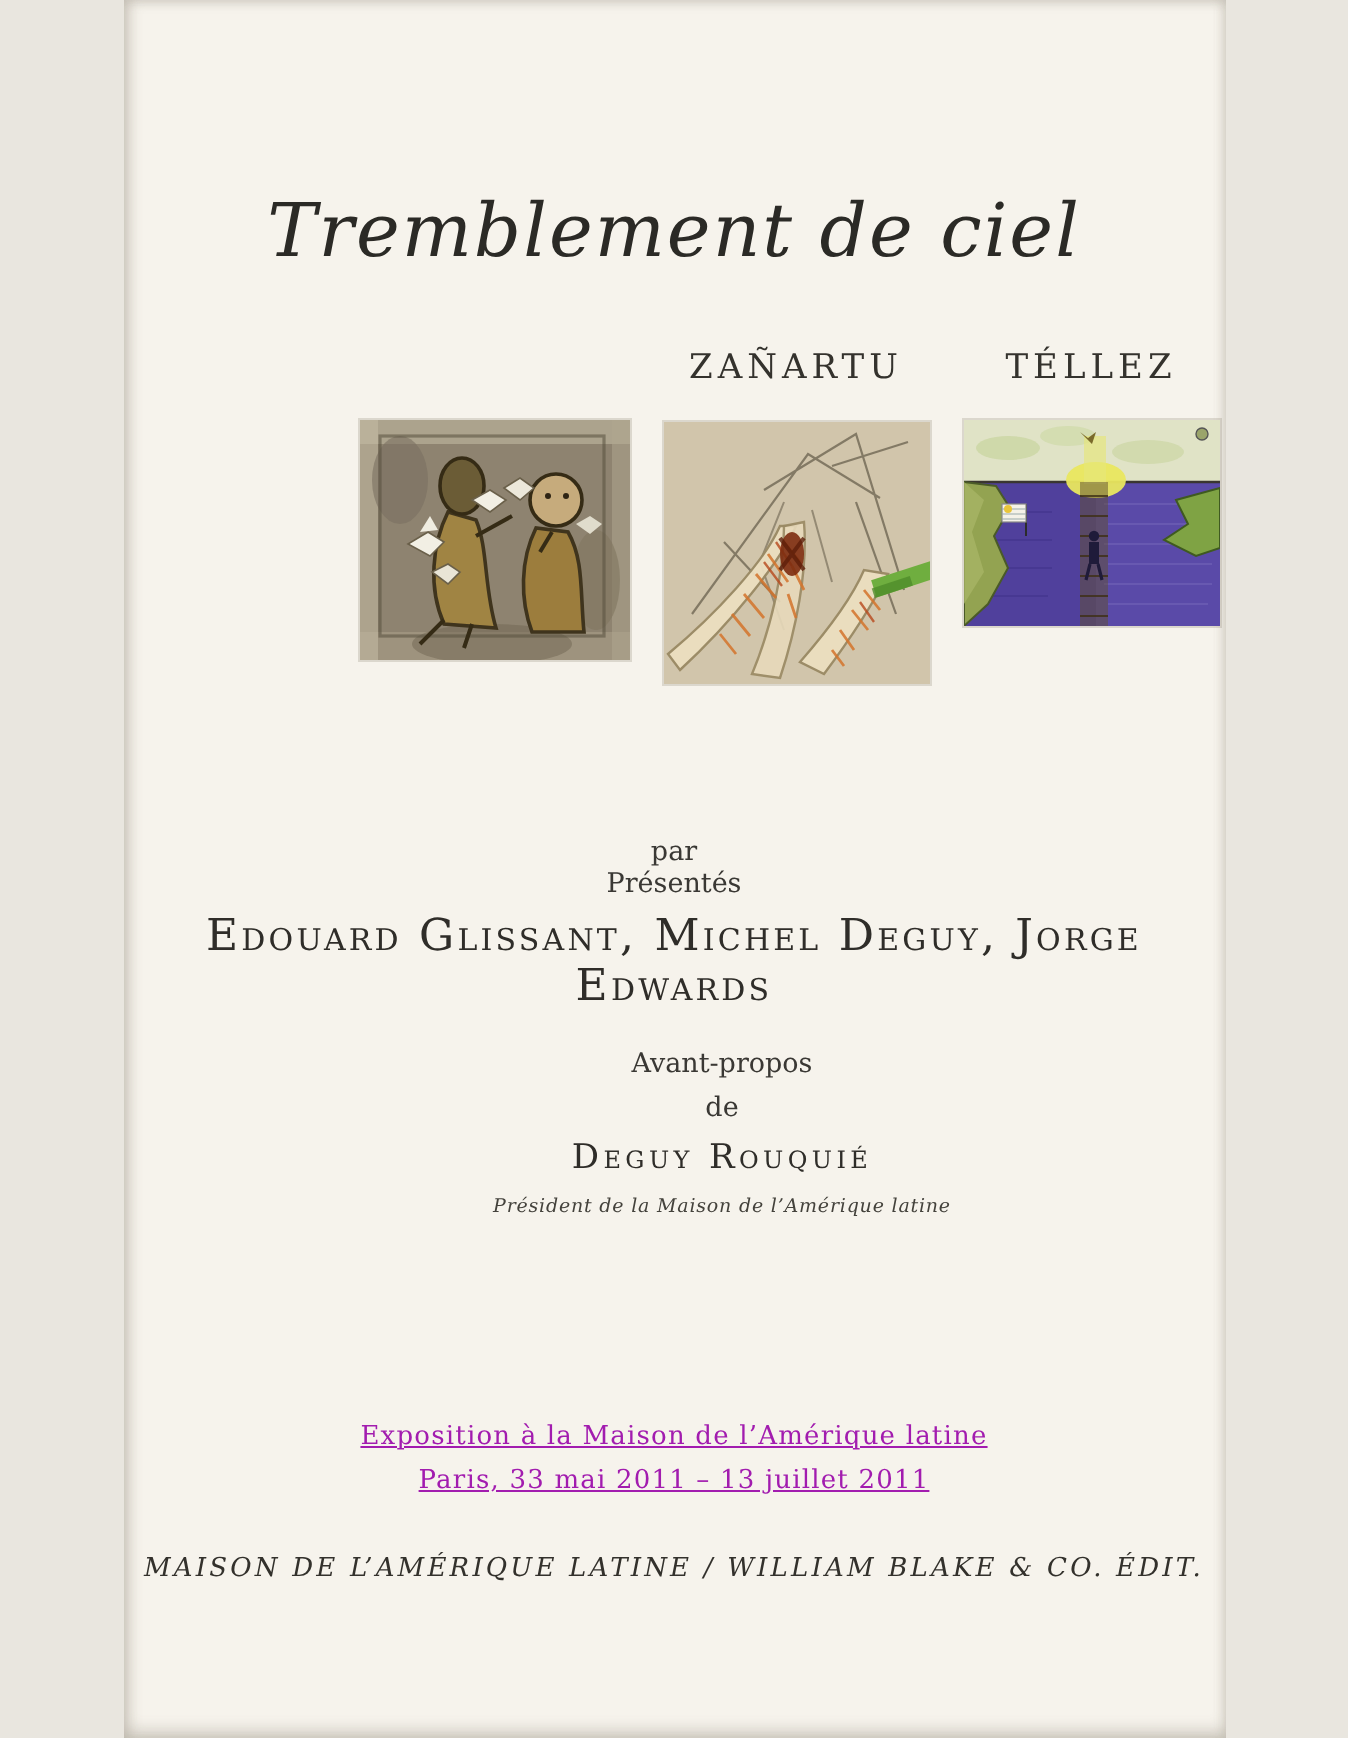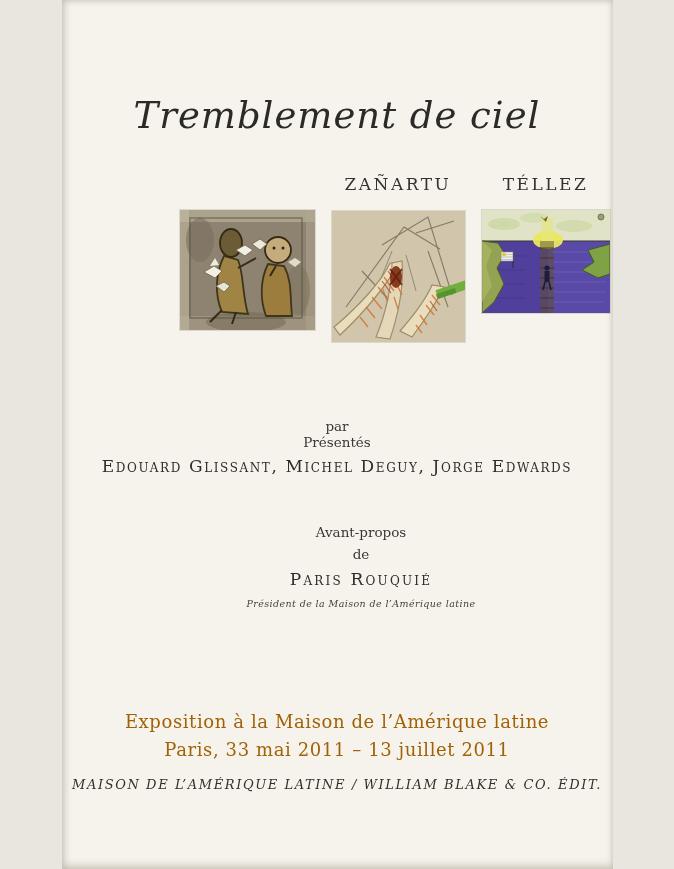--- a/index.html
+++ b/index.html
@@ -42,21 +42,21 @@
   .art-tellez  { left:420px; top:210px; width:128px; height:103px; }
   .art svg { display:block; width:100%; height:100%; }
 
   .center-block { position:absolute; left:0; width:100%; text-align:center; }
 
   .presenters { top:412px; }
   .presenters .small-line { font-size:13.5px; color:#3a3834; }
   .presenters .line-par   { margin-top:6px; }
   .presenters .names {
     margin-top:6px;
-    font-size:17px;
+    font-size:22px;
     font-variant:small-caps;
     letter-spacing:1.6px;
     color:#2f2d29;
   }
 
   .foreword { top:524px;padding-left:48px; }
   .foreword .small-line { font-size:13.5px; color:#3a3834; }
   .foreword .line-de { margin-top:6px; }
   .foreword .author {
     margin-top:7px;
@@ -67,21 +67,21 @@
   }
   .foreword .author-title {
     margin-top:9px;
     font-size:9.5px;
     font-style:italic;
     letter-spacing:.4px;
     color:#44423c;
   }
 
   .exhibition { top:711px; }
-  .exhibition .line { font-size:18px; letter-spacing:.6px; color:#a16207; }
+  .exhibition .line { font-size:13px; letter-spacing:.6px; color:#a21caf;text-decoration:underline; }
   .exhibition .line + .line { margin-top:7px; }
 
   .publisher {
     top:777px;
     font-size:13px;
     font-style:italic;
     letter-spacing:1.6px;
     color:#33312c;
   }
 </style>
@@ -202,21 +202,21 @@
 
   <div class="center-block presenters">
     <div class="small-line line-par">par</div>
     <div class="small-line">Présentés</div>
     <div class="names">Edouard Glissant, Michel Deguy, Jorge Edwards</div>
   </div>
 
   <div class="center-block foreword">
     <div class="small-line">Avant-propos</div>
     <div class="small-line line-de">de</div>
-    <div class="author">Paris Rouquié</div>
+    <div class="author">Deguy Rouquié</div>
     <div class="author-title">Président de la Maison de l’Amérique latine</div>
   </div>
 
   <div class="center-block exhibition">
     <div class="line">Exposition à la Maison de l’Amérique latine</div>
     <div class="line">Paris, 33 mai 2011 – 13 juillet 2011</div>
   </div>
 
   <div class="center-block publisher">MAISON DE L’AMÉRIQUE LATINE / WILLIAM BLAKE &amp; CO. ÉDIT.</div>
 

